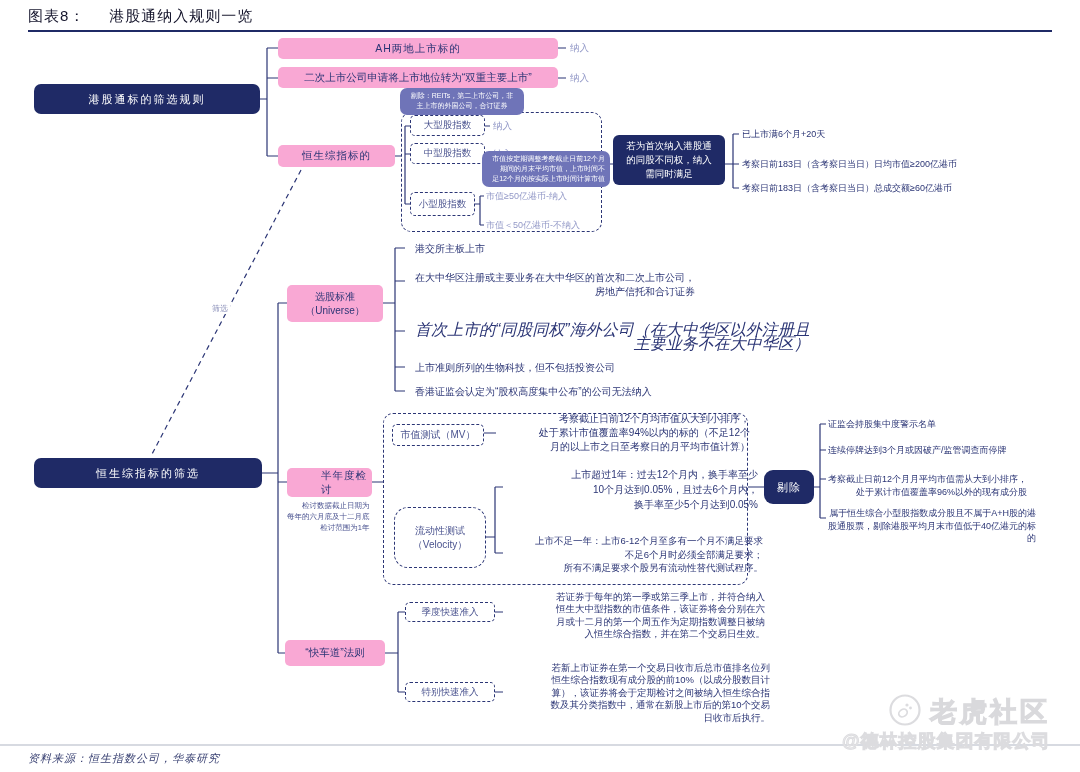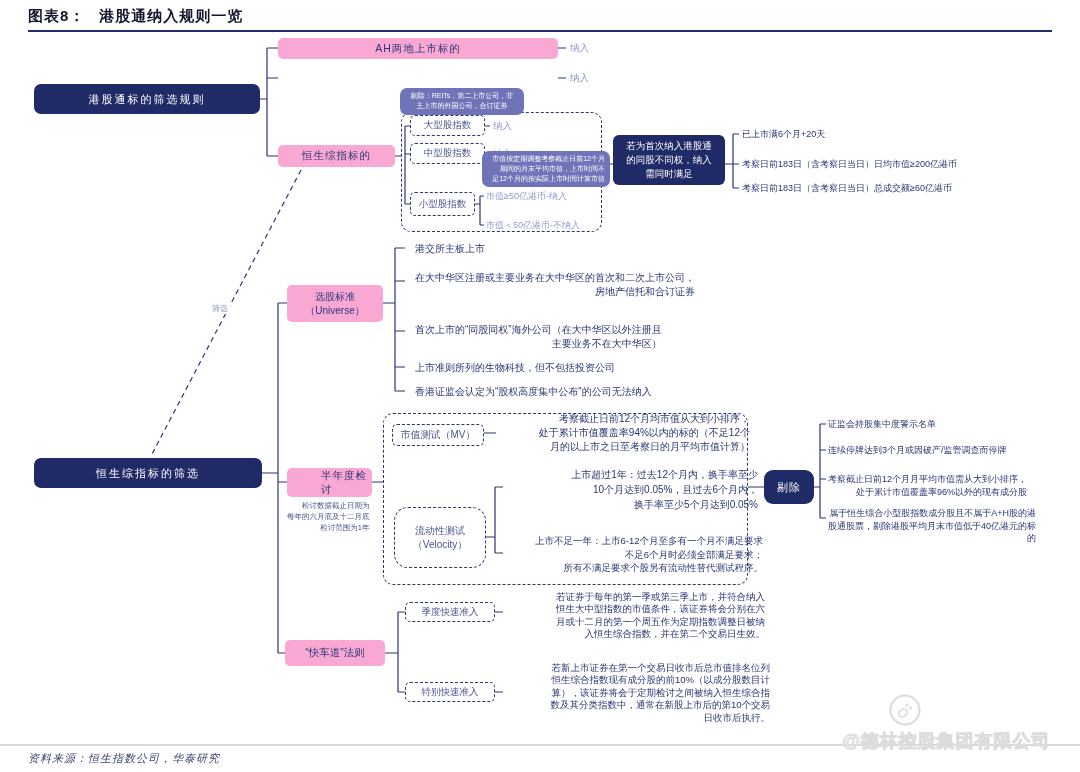--- a/index.html
+++ b/index.html
@@ -10,22 +10,22 @@
   .box{display:flex;align-items:center;justify-content:center;box-sizing:border-box;z-index:2;}
   .navy{background:#1f2a66;color:#ffffff;border-radius:7px;}
   .gray{background:#f9a8d4;color:#2b3575;border-radius:5px;}
   .dash{background:#ffffff;border:1.3px dashed #2b3575;border-radius:5px;color:#4a538f;}
   .cont{position:absolute;border:1.3px dashed #2b3575;border-radius:10px;box-sizing:border-box;z-index:1;}
   .purple{background:#6f74b8;color:#ffffff;border-radius:7px;box-sizing:border-box;z-index:3;}
   .txt{color:#2b3575;z-index:2;}
   .lite{color:#9298c7;z-index:2;}
   .pre{white-space:pre-line;text-align:right;}
   .ctr{text-align:center;}
-  .hdr{position:absolute;left:28px;top:7px;display:flex;gap:14px;align-items:baseline;
-       color:#14142b;font-weight:bold;font-size:15px;letter-spacing:1px;}
+  .hdr{position:absolute;left:28px;top:7px;display:flex;gap:24px;align-items:baseline;
+       color:#14142b;font-weight:normal;font-size:15px;letter-spacing:1px;}
   .hr{position:absolute;left:28px;top:30px;width:1024px;height:2px;background:#1f2a66;}
   .fdiv{position:absolute;left:0;top:744px;width:1080px;height:2px;background:#d7dae1;}
   .src{position:absolute;left:28px;top:751px;font-size:11px;font-style:italic;color:#3a4273;letter-spacing:1px;}
   .wm-brand{position:absolute;left:930px;top:694px;font-size:27px;letter-spacing:3px;
             color:#f0f0f2;-webkit-text-stroke:1.2px #d9d9dc;font-weight:bold;z-index:4;}
   .wm-acct{position:absolute;left:842px;top:729px;font-size:18px;letter-spacing:1px;
            color:#f0f0f2;-webkit-text-stroke:1px #dcdcdf;font-weight:bold;z-index:4;}
   .wm-logo{position:absolute;left:888px;top:693px;z-index:4;}
   .lbl-link{background:#fff;padding:0 2px;color:#8b90ba;font-size:8px;z-index:2;}
 </style>
@@ -60,20 +60,21 @@
     <span>图表8：</span>
     <span>港股通纳入规则一览</span>
   </div>
   <div class="hr"></div>
 
   <div class="abs box navy" style="left:34px;top:84px;width:226px;height:30px;font-size:11px;letter-spacing:2px;">港股通标的筛选规则</div>
 
   <div class="abs box gray" style="left:278px;top:38px;width:280px;height:21px;font-size:10.5px;letter-spacing:1px;">AH两地上市标的</div>
   <div class="abs lite" style="left:570px;top:42px;font-size:9.5px;">纳入</div>
 
+  <div class="abs box gray" style="left:278px;top:67px;width:280px;height:21px;font-size:10.5px;">二次上市公司申请将上市地位转为“双重主要上市”</div>
   <div class="abs lite" style="left:570px;top:72px;font-size:9.5px;">纳入</div>
 
   <div class="abs box gray" style="left:278px;top:145px;width:117px;height:22px;font-size:10.5px;letter-spacing:1px;">恒生综指标的</div>
 
   <div class="abs purple pre ctr" style="left:400px;top:88px;width:124px;height:27px;font-size:7px;line-height:9.5px;padding:3px 4px;">剔除：REITs，第二上市公司，非
 主上市的外国公司，合订证券</div>
 
   <div class="cont" style="left:401px;top:112px;width:201px;height:120px;"></div>
 
   <div class="abs box dash" style="left:410px;top:115px;width:75px;height:21px;font-size:9.5px;">大型股指数</div>
@@ -101,21 +102,21 @@
   <div class="abs lbl-link" style="left:210px;top:303px;">筛选</div>
 
   <div class="abs box navy" style="left:34px;top:458px;width:228px;height:30px;font-size:11px;letter-spacing:2px;">恒生综指标的筛选</div>
 
   <div class="abs box gray pre ctr" style="left:287px;top:285px;width:96px;height:37px;font-size:10px;line-height:14px;">选股标准
 （Universe）</div>
 
   <div class="abs txt pre" style="left:415px;top:242px;font-size:10px;line-height:14.2px;">港交所主板上市</div>
   <div class="abs txt pre" style="left:415px;top:271px;font-size:10px;line-height:14.2px;">在大中华区注册或主要业务在大中华区的首次和二次上市公司，
 房地产信托和合订证券</div>
-  <div class="abs txt pre" style="left:415px;top:323px;font-size:10px;line-height:14.2px;">首次上市的“同股同权”海外公司（在大中华区以外注册且
+  <div class="abs txt pre" style="left:415px;top:323px;font-size:16px;line-height:14.2px;font-style:italic;">首次上市的“同股同权”海外公司（在大中华区以外注册且
 主要业务不在大中华区）</div>
   <div class="abs txt pre" style="left:415px;top:361px;font-size:10px;line-height:14.2px;">上市准则所列的生物科技，但不包括投资公司</div>
   <div class="abs txt pre" style="left:415px;top:385px;font-size:10px;line-height:14.2px;">香港证监会认定为“股权高度集中公布”的公司无法纳入</div>
 
   <div class="abs box gray" style="left:287px;top:468px;width:85px;height:29px;font-size:10.5px;letter-spacing:1px;padding-left:34px;">半年度检讨</div>
   <div class="abs pre" style="left:287px;top:500px;font-size:7.5px;line-height:11px;color:#4a5390;z-index:2;">检讨数据截止日期为
 每年的六月底及十二月底
 检讨范围为1年</div>
 
   <div class="cont" style="left:383px;top:413px;width:365px;height:172px;"></div>
@@ -161,15 +162,16 @@
 
   <div class="fdiv"></div>
   <div class="src">资料来源：恒生指数公司，华泰研究</div>
 
   <svg class="wm-logo" width="34" height="34" viewBox="0 0 34 34">
     <circle cx="17" cy="17" r="14.5" fill="none" stroke="#dcdcdf" stroke-width="2.2"></circle>
     <ellipse cx="15" cy="20" rx="4.5" ry="3.5" fill="none" stroke="#dcdcdf" stroke-width="1.8" transform="rotate(-35 15 20)"></ellipse>
     <circle cx="19" cy="12" r="1.6" fill="#dcdcdf"></circle>
     <circle cx="22.5" cy="15" r="1.4" fill="#dcdcdf"></circle>
   </svg>
+  <div class="wm-brand">老虎社区</div>
   <div class="wm-acct">@德林控股集团有限公司</div>
 
 </div>
 
 </body></html>

